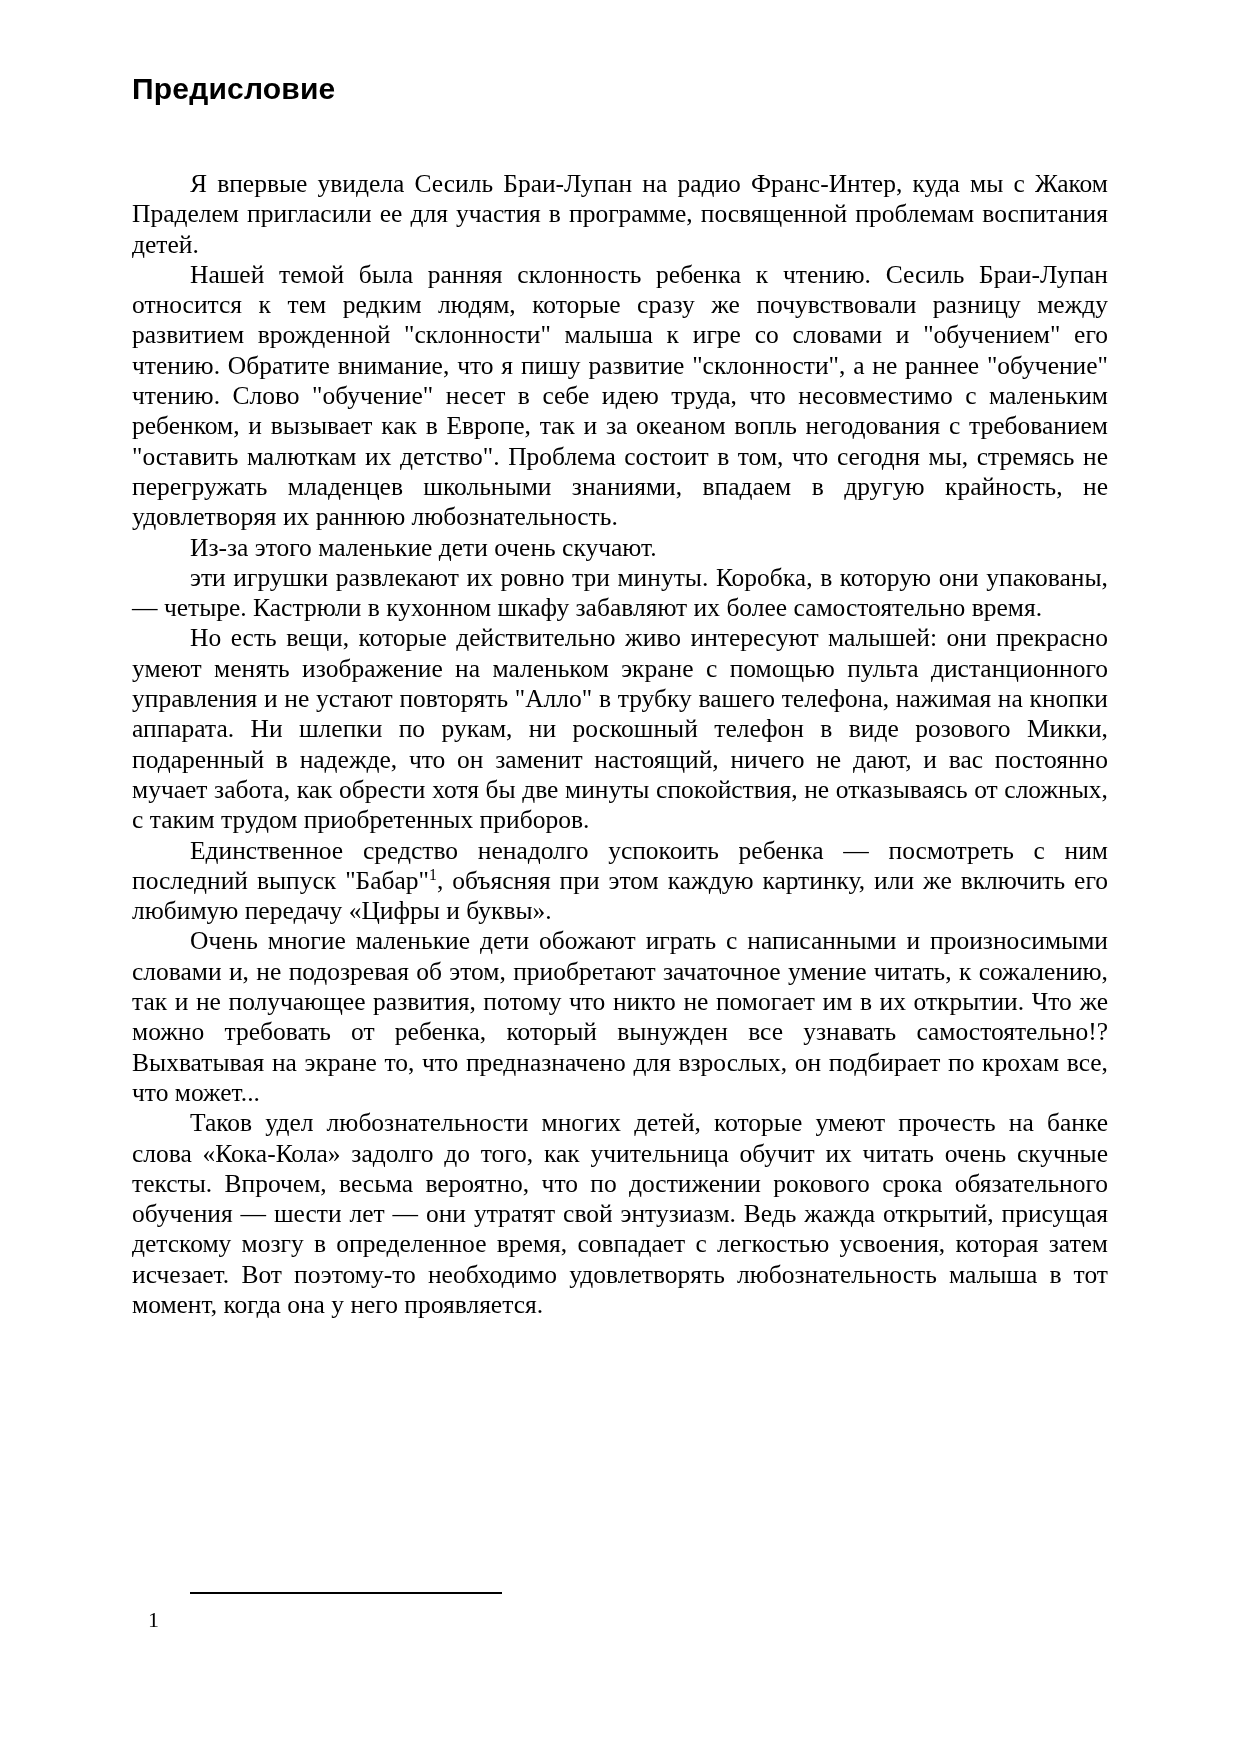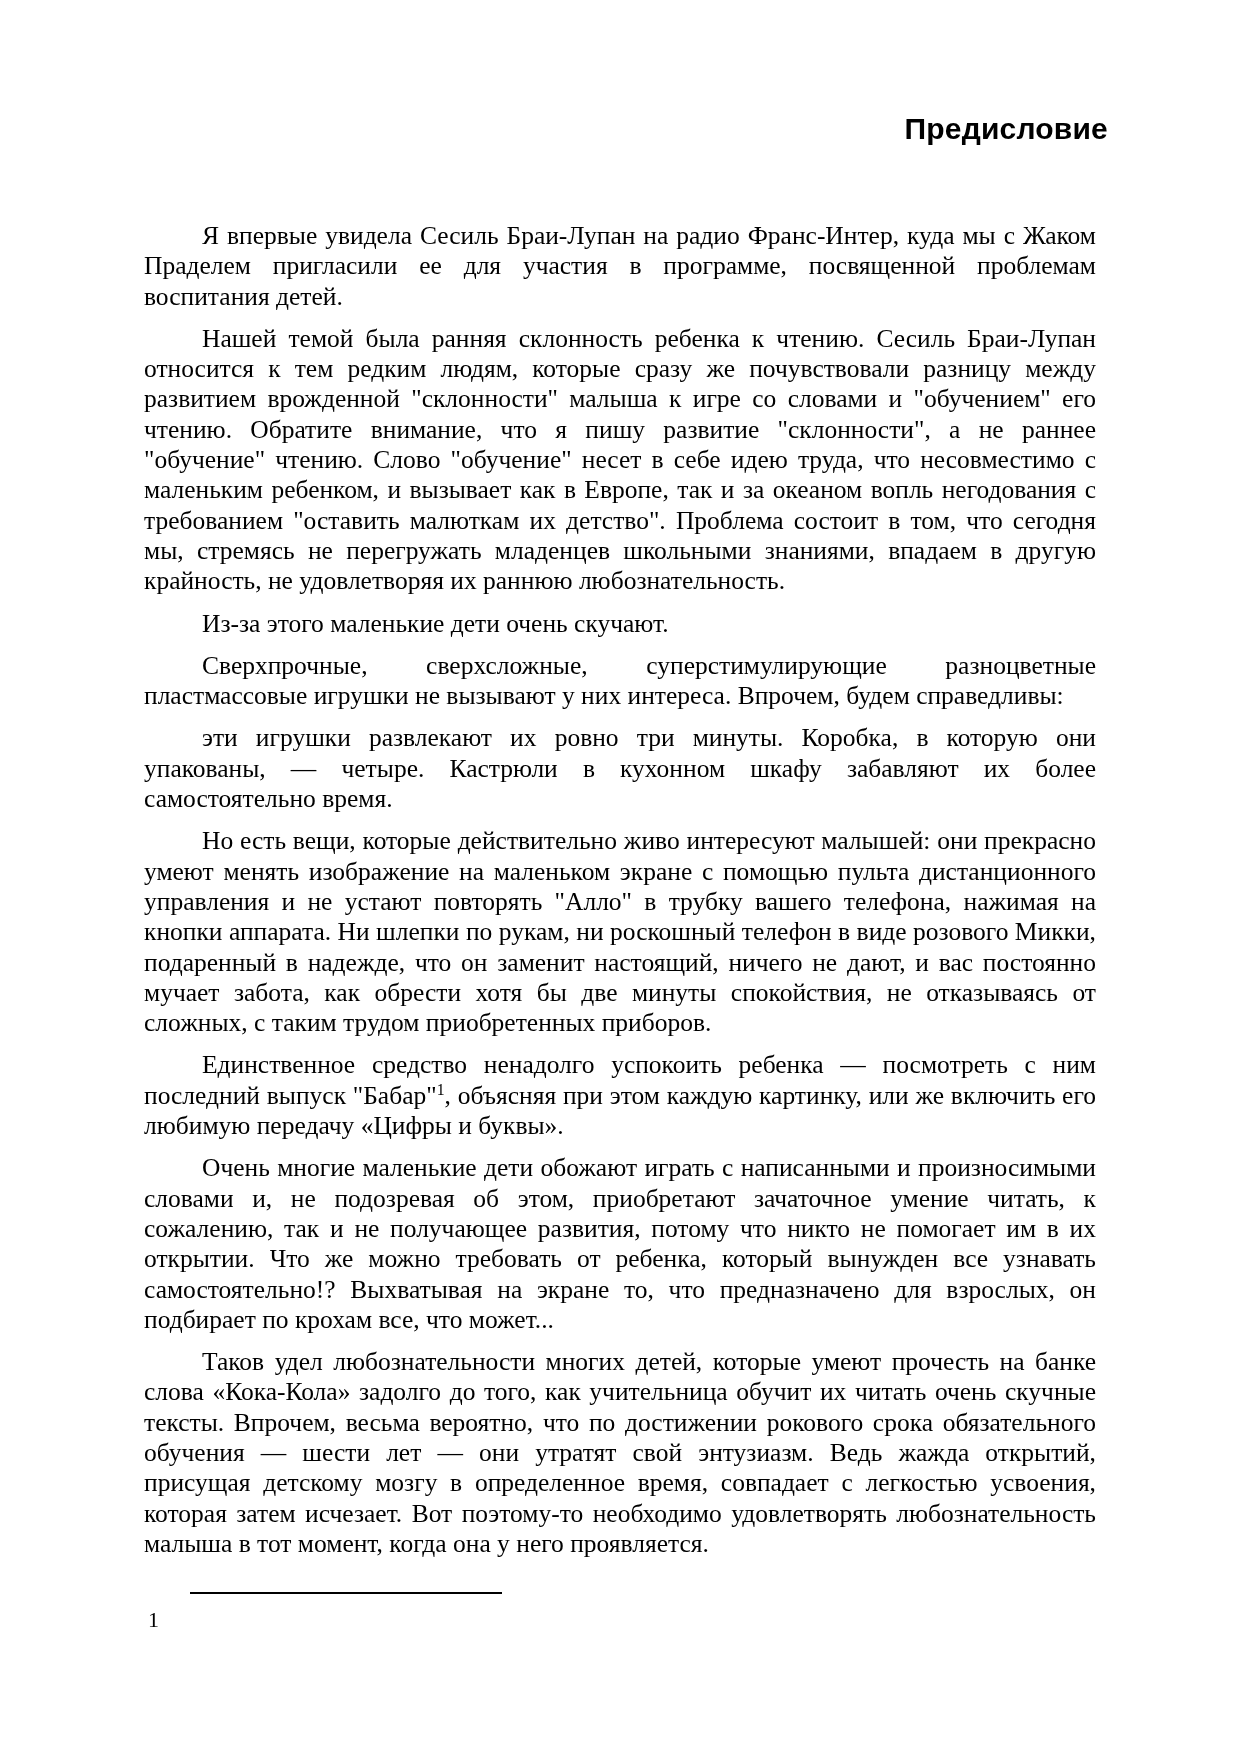--- a/index.html
+++ b/index.html
@@ -30,32 +30,32 @@
     left: 132px;
     top: 0;
     width: 976px;
   }
 
   .doc-title {
     font-family: "Liberation Sans", "DejaVu Sans", sans-serif;
     font-weight: bold;
     font-size: 30px;
     line-height: 1.1;
-    text-align: right;
+    text-align: left;
     margin: 0;
-    padding-top: 112px;
+    padding-top: 72px;
     letter-spacing: 0.2px;
   }
 
   .body-block {
     padding-top: 64px;
   }
 
   p.para {
-    margin: 12px;
+    margin: 0;
     font-size: 25.5px;
     line-height: 30.3px;
     text-align: justify;
     text-justify: inter-word;
     text-indent: 58px;
     hyphens: none;
     -webkit-hyphens: none;
   }
 
   p.para:last-of-type {
@@ -99,21 +99,20 @@
 
   <div class="content-column">
 
     <h1 class="doc-title">Предисловие</h1>
 
     <div class="body-block">
 
       <p class="para">Я впервые увидела Сесиль Браи-Лупан на радио Франс-Интер, куда мы с Жаком Праделем пригласили ее для участия в программе, посвященной проблемам воспитания детей.</p>
       <p class="para">Нашей темой была ранняя склонность ребенка к чтению. Сесиль Браи-Лупан относится к тем редким людям, которые сразу же почувствовали разницу между развитием врожденной "склонности" малыша к игре со словами и "обучением" его чтению. Обратите внимание, что я пишу развитие "склонности", а не раннее "обучение" чтению. Слово "обучение" несет в себе идею труда, что несовместимо с маленьким ребенком, и вызывает как в Европе, так и за океаном вопль негодования с требованием "оставить малюткам их детство". Проблема состоит в том, что сегодня мы, стремясь не перегружать младенцев школьными знаниями, впадаем в другую крайность, не удовлетворяя их раннюю любознательность.</p>
       <p class="para">Из-за этого маленькие дети очень скучают.</p>
-      <p class="para">Сверхпрочные, сверхсложные, суперстимулирующие разноцветные пластмассовые игрушки не вызывают у них интереса. Впрочем, будем справедливы:</p>
       <p class="para">эти игрушки развлекают их ровно три минуты. Коробка, в которую они упакованы, — четыре. Кастрюли в кухонном шкафу забавляют их более самостоятельно время.</p>
       <p class="para">Но есть вещи, которые действительно живо интересуют малышей: они прекрасно умеют менять изображение на маленьком экране с помощью пульта дистанционного управления и не устают повторять "Алло" в трубку вашего телефона, нажимая на кнопки аппарата. Ни шлепки по рукам, ни роскошный телефон в виде розового Микки, подаренный в надежде, что он заменит настоящий, ничего не дают, и вас постоянно мучает забота, как обрести хотя бы две минуты спокойствия, не отказываясь от сложных, с таким трудом приобретенных приборов.</p>
 
       <p class="para"><span>Единственное средство ненадолго успокоить ребенка — посмотреть с ним последний выпуск "Бабар"</span><sup class="fnmark">1</sup><span>, объясняя при этом каждую картинку, или же включить его любимую передачу «Цифры и буквы».</span></p>
 
       <p class="para">Очень многие маленькие дети обожают играть с написанными и произносимыми словами и, не подозревая об этом, приобретают зачаточное умение читать, к сожалению, так и не получающее развития, потому что никто не помогает им в их открытии. Что же можно требовать от ребенка, который вынужден все узнавать самостоятельно!? Выхватывая на экране то, что предназначено для взрослых, он подбирает по крохам все, что может...</p>
       <p class="para">Таков удел любознательности многих детей, которые умеют прочесть на банке слова «Кока-Кола» задолго до того, как учительница обучит их читать очень скучные тексты. Впрочем, весьма вероятно, что по достижении рокового срока обязательного обучения — шести лет — они утратят свой энтузиазм. Ведь жажда открытий, присущая детскому мозгу в определенное время, совпадает с легкостью усвоения, которая затем исчезает. Вот поэтому-то необходимо удовлетворять любознательность малыша в тот момент, когда она у него проявляется.</p>
 
     </div>
   </div>

